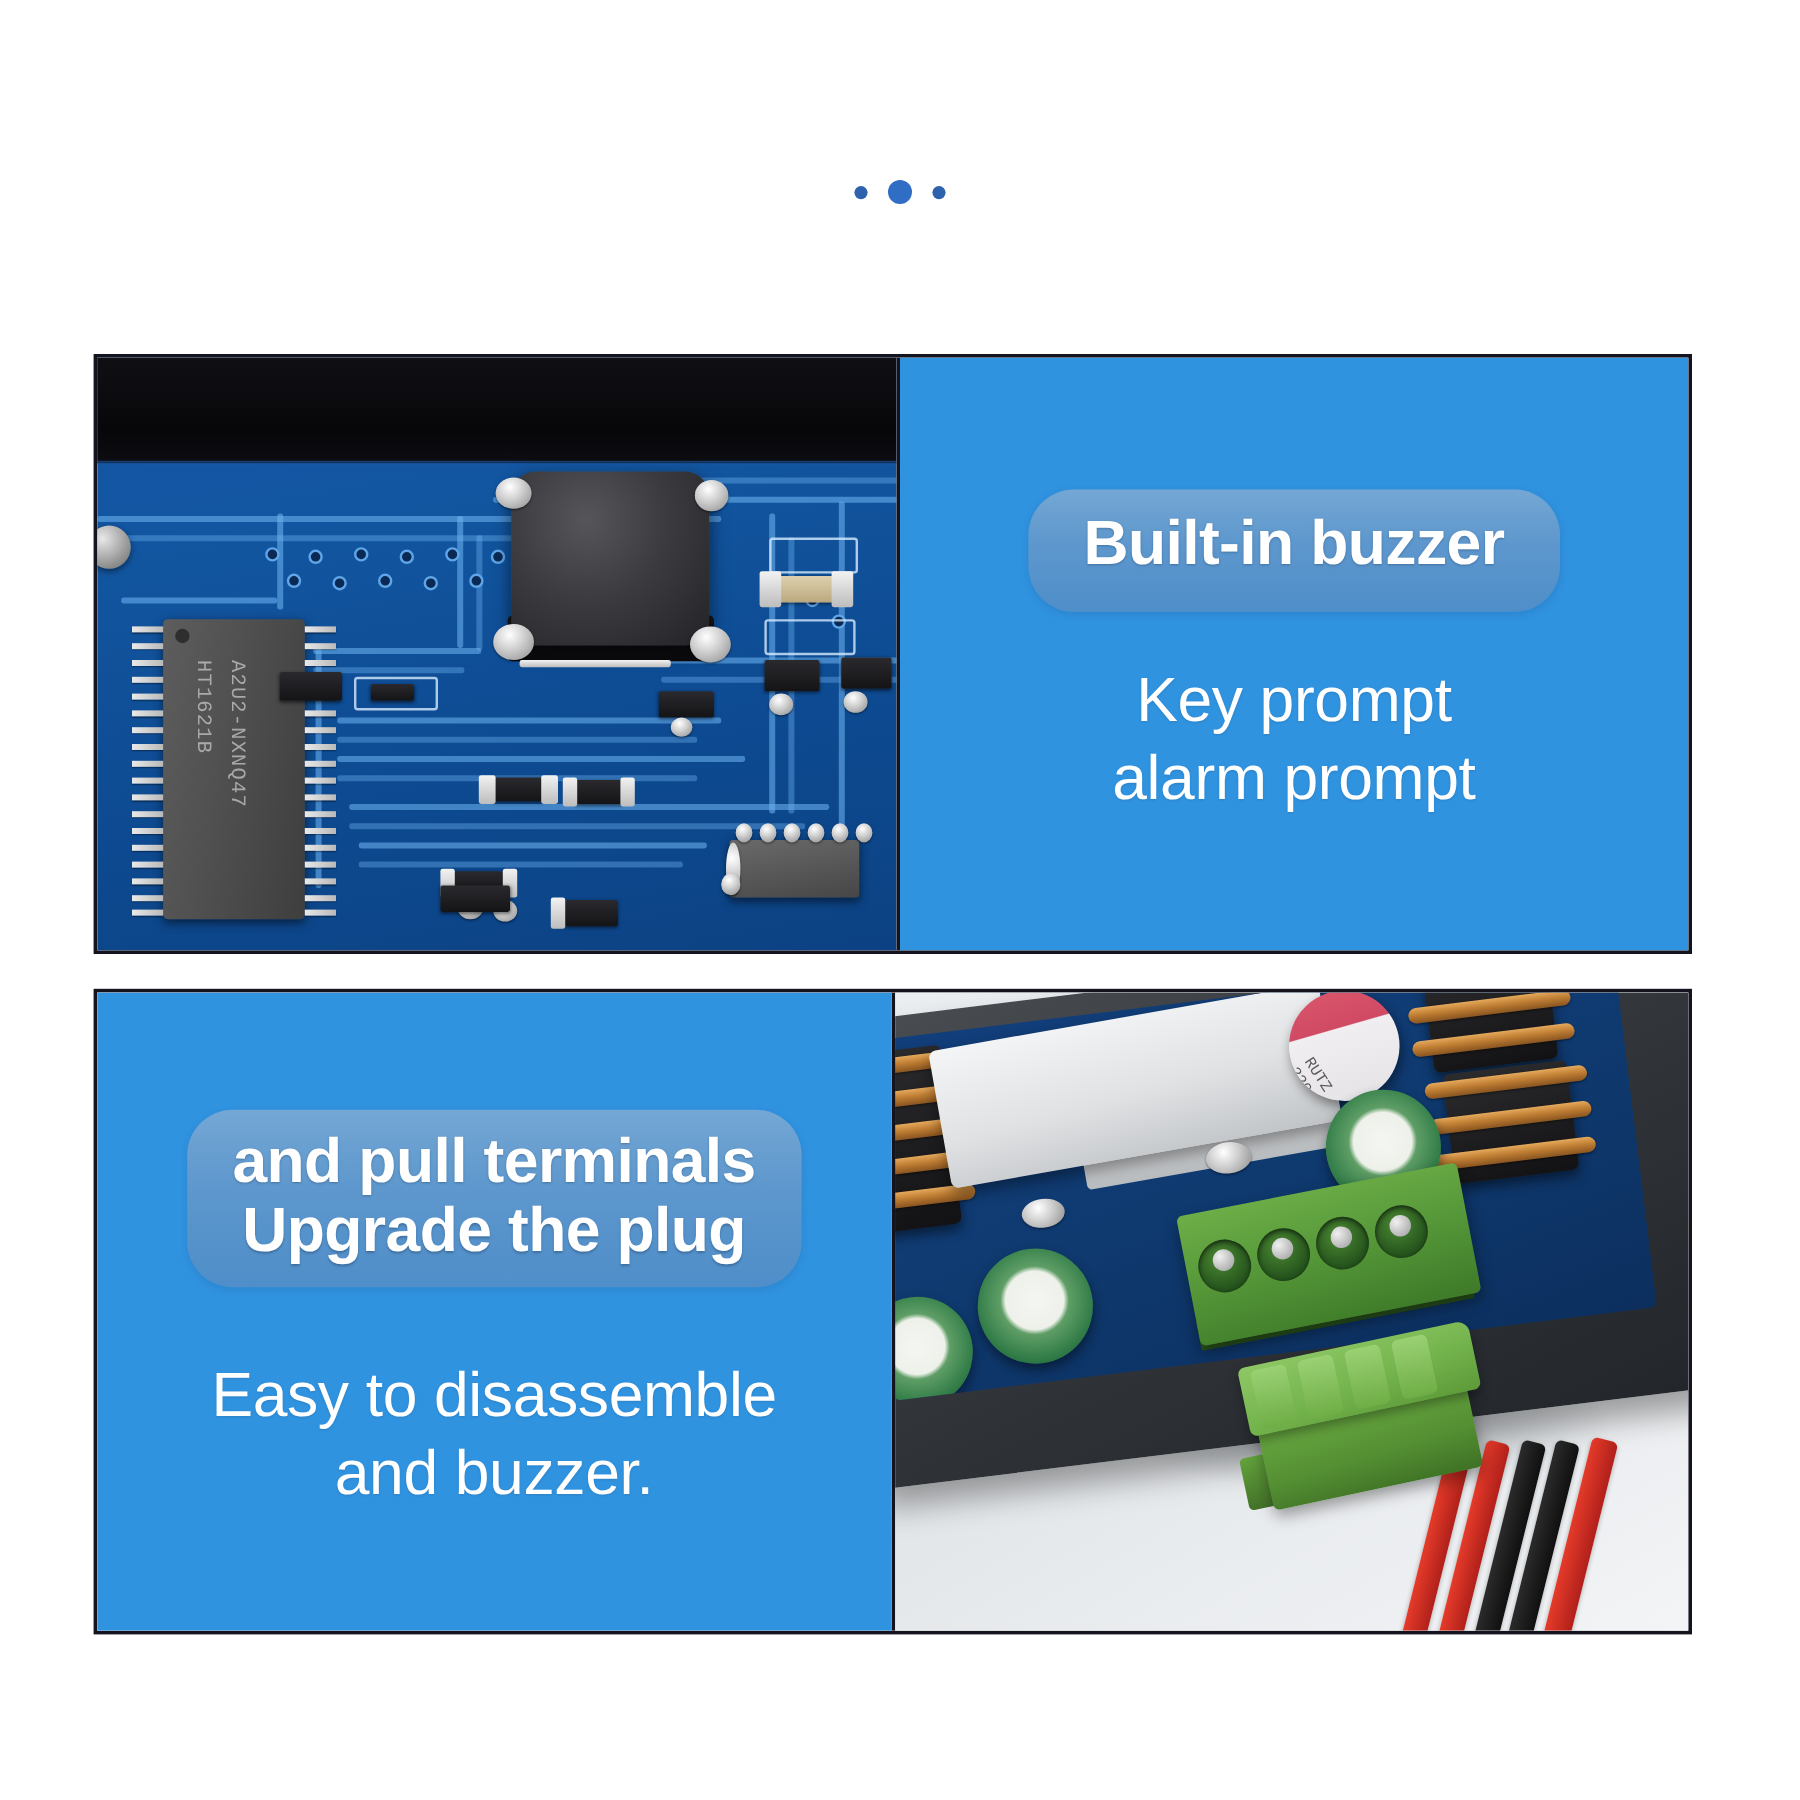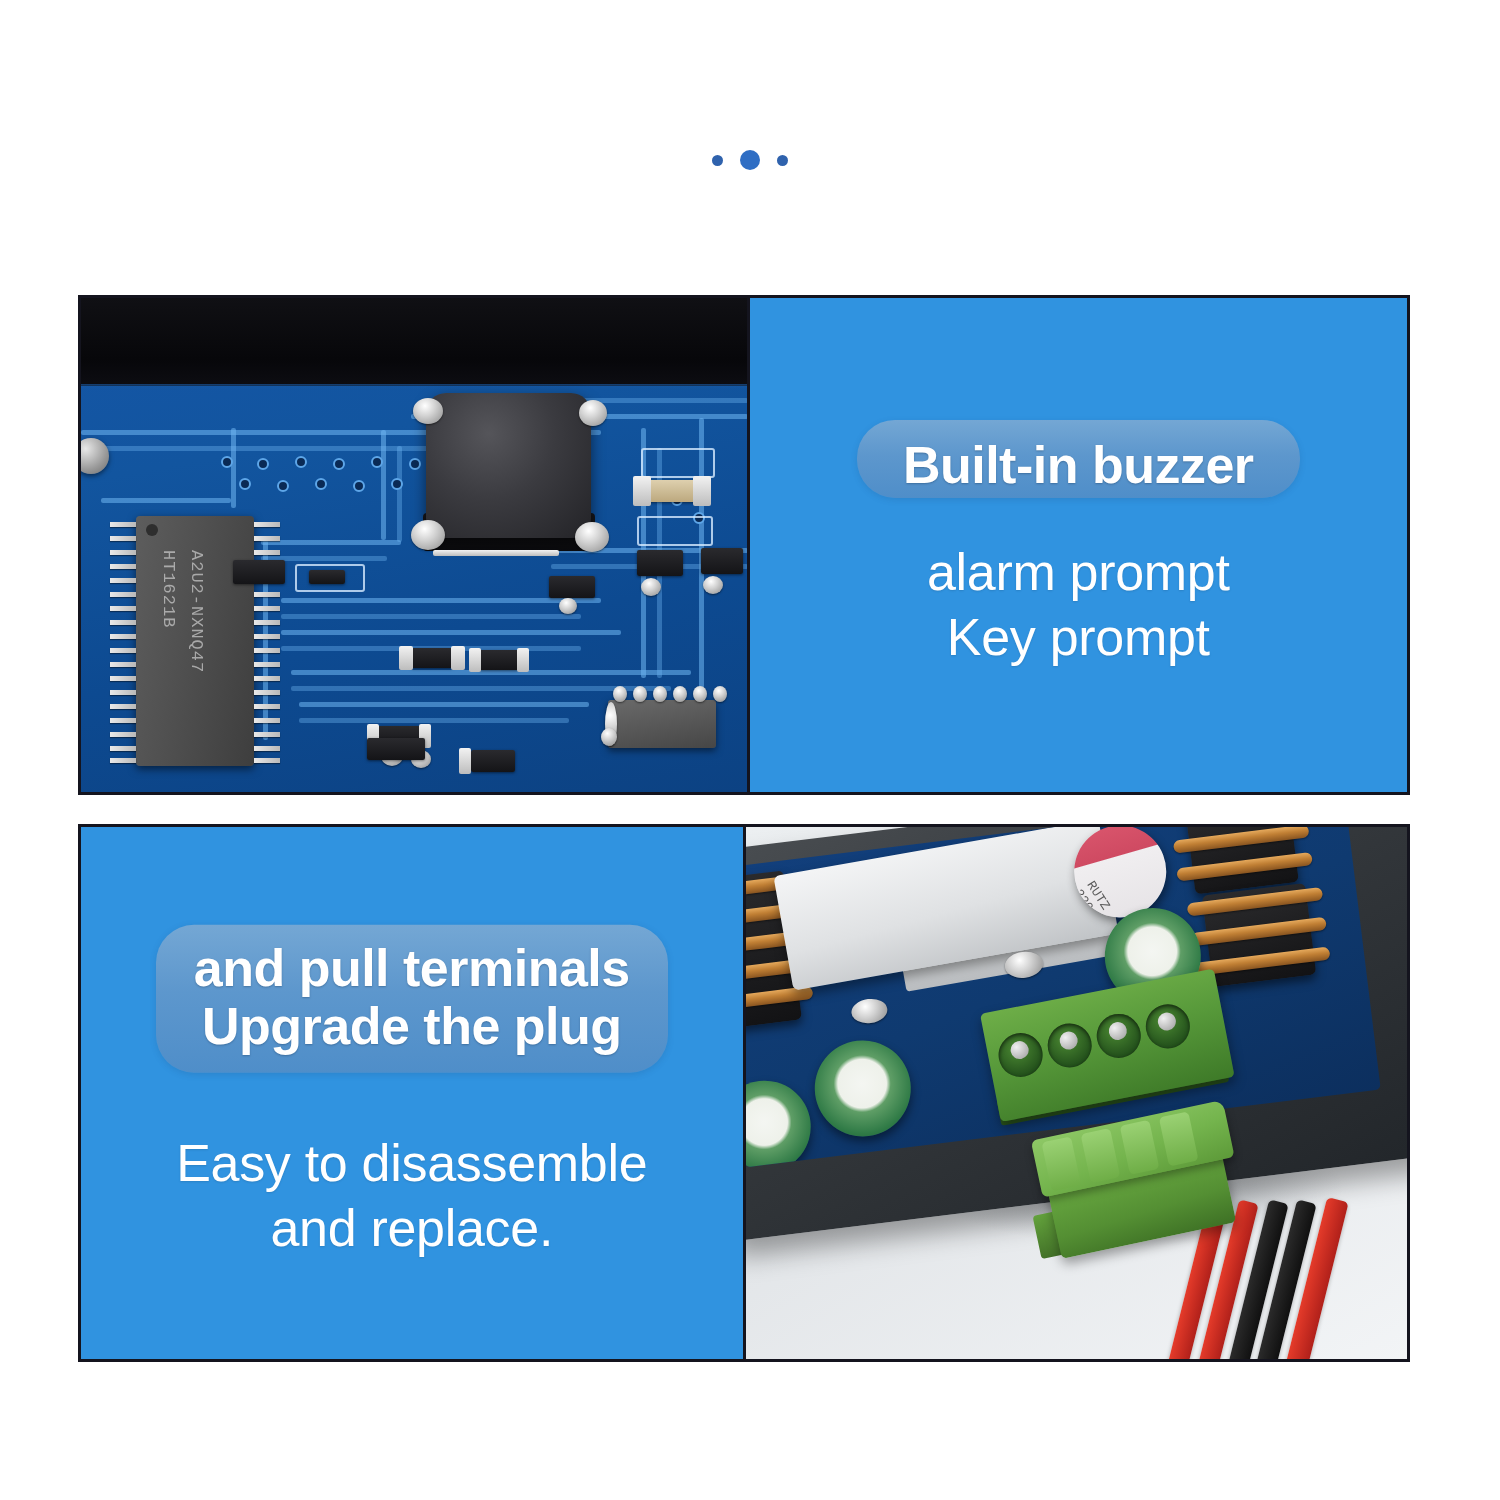--- a/index.html
+++ b/index.html
@@ -68,21 +68,21 @@
     top:50%;
     transform:translateY(-50%);
     text-align:center;
     padding:0 18px;
   }
   .badge{
     display:inline-block;
     background:linear-gradient(180deg,#74a7d4 0%,#5d97cd 45%,#4f8ec9 100%);
     color:#ffffff;
     border-radius:38px;
-    padding:16px 46px 4px 46px;
+    padding:16px 46px 28px 46px;
     font-size:52px;
     font-weight:bold;
     line-height:1.12;
     letter-spacing:-0.5px;
     text-shadow:0 1px 2px rgba(20,50,80,.35);
     box-shadow:0 2px 6px rgba(25,70,120,.18);
   }
   .badge.two-line{padding:14px 38px 18px 38px;}
   .sub{
     margin-top:42px;
@@ -476,38 +476,38 @@
         <div class="smd-pad" style="left:378px;top:450px;width:12px;height:26px;"></div>
       </div>
     </div>
 
     <div class="divider"></div>
 
     <div class="cell cell-text">
       <div class="text-inner">
         <div class="badge">Built-in buzzer</div>
         <div class="sub">
+          <div>Key prompt</div>
           <div>alarm prompt</div>
-          <div>Key prompt</div>
         </div>
       </div>
     </div>
   </div>
 
   <div class="row row2">
 
     <div class="cell cell-text">
       <div class="text-inner">
         <div class="badge two-line">
           <div>and pull terminals</div>
           <div>Upgrade the plug</div>
         </div>
         <div class="sub">
           <div>Easy to disassemble</div>
-          <div>and replace.</div>
+          <div>and buzzer.</div>
         </div>
       </div>
     </div>
 
     <div class="divider"></div>
 
     <div class="cell cell-photo">
       <div class="mod">
         <div class="shadow-soft" style="left:180px;top:300px;width:420px;height:120px;"></div>
 

